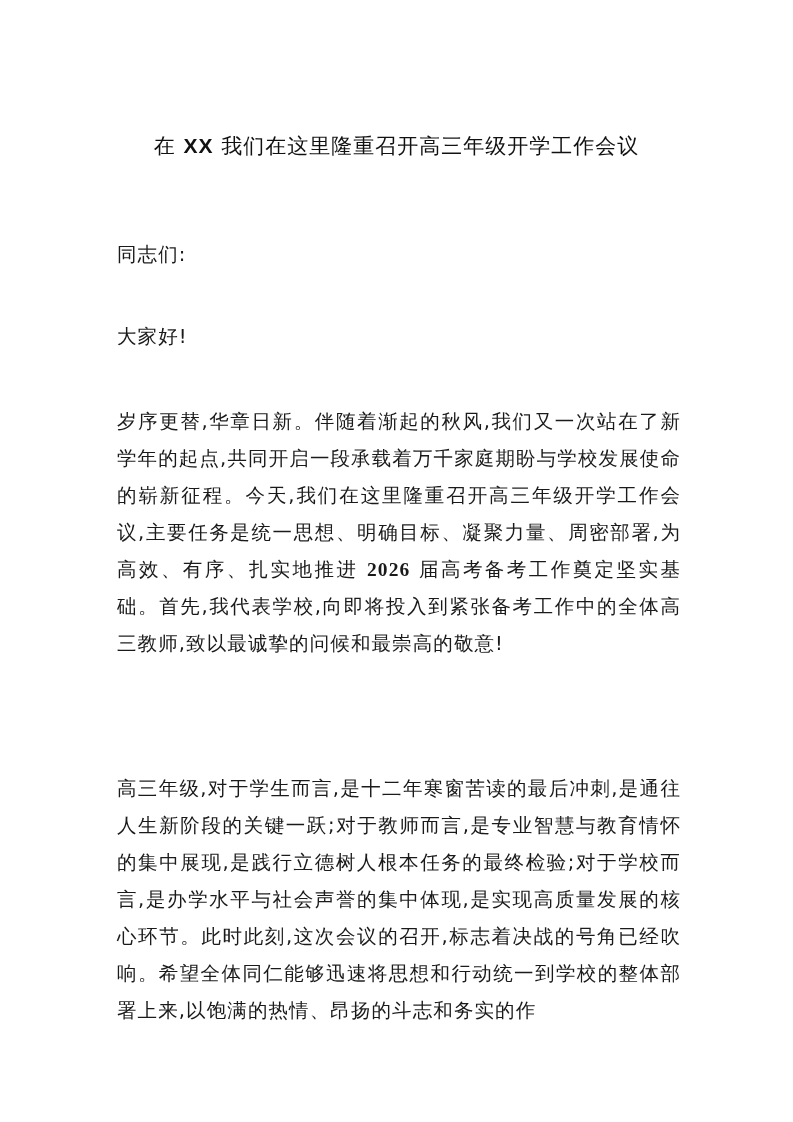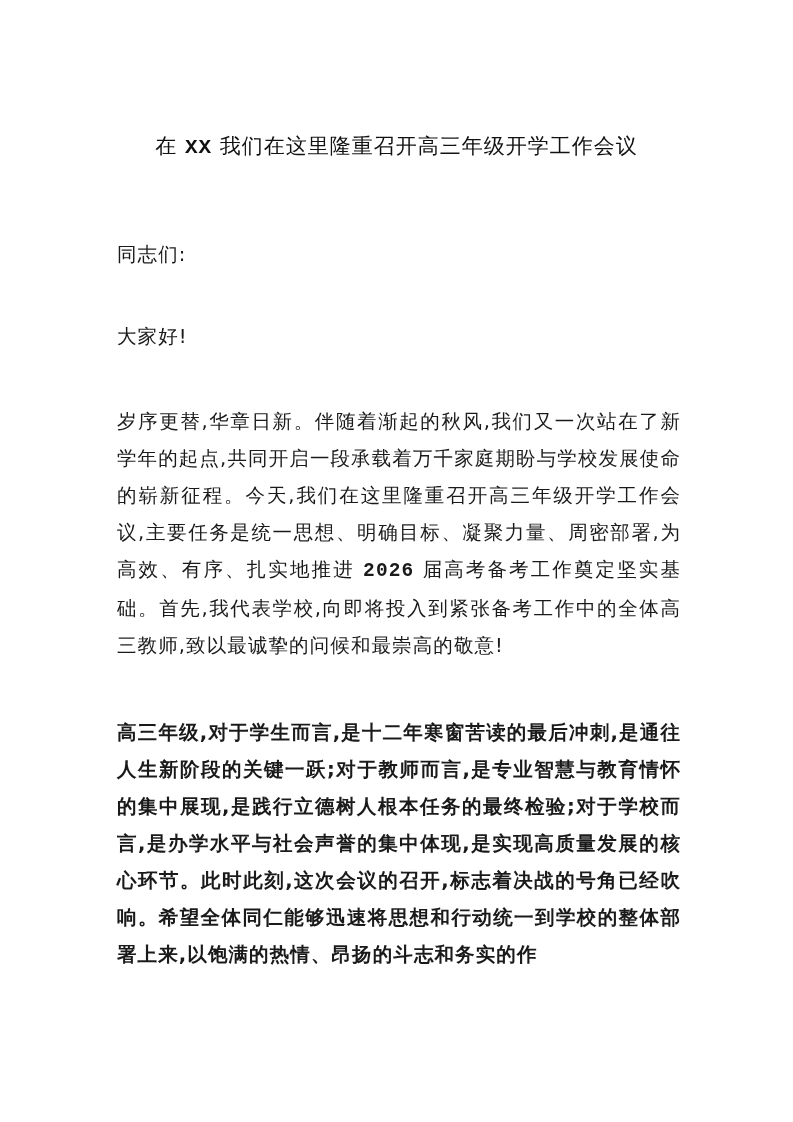--- a/index.html
+++ b/index.html
@@ -27,41 +27,41 @@
       top: 128px;
       left: 0;
       width: 793px;
       text-align: center;
       font-size: 21px;
       line-height: 36px;
       letter-spacing: 1px;
       color: #111;
     }
     .title .latin {
-      font-family: Liberation Mono, monospace;
+      font-family: Liberation Sans, sans-serif;
       font-weight: bold;
       text-align: center;
     }
     .body-text {
       position: absolute;
       left: 117px;
       width: 564px;
       font-size: 19.5px;
       line-height: 37px;
       letter-spacing: 1.1px;
       color: #1a1a1a;
       text-align: justify;
     }
     .p-salutation { top: 236px; }
     .p-greeting { top: 318px; }
     .p1 { top: 403px; }
-    .p2 { top: 714px; font-weight: bold; }
+    .p2 { top: 770px; }
     .p1 p, .p2 p { margin: 0; }
     .num {
-      font-family: Liberation Mono, monospace;
+      font-family: Liberation Serif, serif;
       font-weight: bold;
     }
   </style>
 </head>
 <body>
 
 <div class="page">
 
   <div class="title">
     <span>在 </span><span class="latin">XX</span><span> 我们在这里隆重召开高三年级开学工作会议</span>

